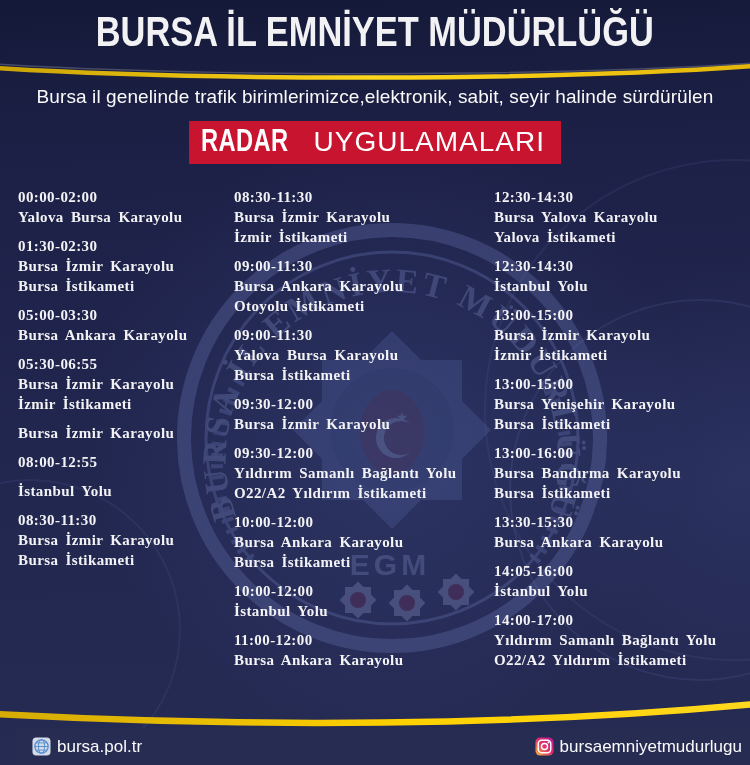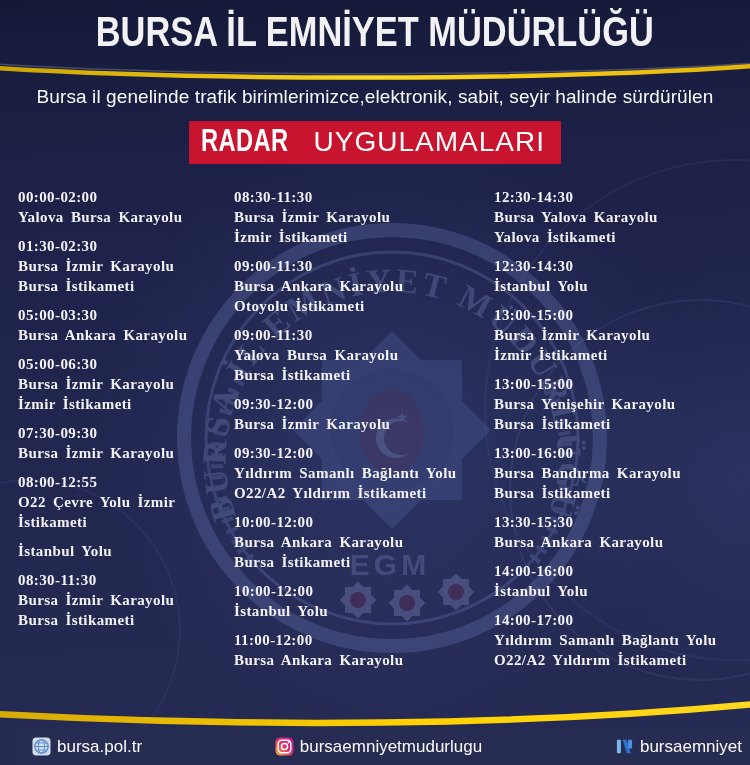--- a/index.html
+++ b/index.html
@@ -133,31 +133,29 @@
         <div class="entry">
           <div>01:30-02:30</div>
           <div>Bursa İzmir Karayolu</div>
           <div>Bursa İstikameti</div>
         </div>
         <div class="entry">
           <div>05:00-03:30</div>
           <div>Bursa Ankara Karayolu</div>
         </div>
         <div class="entry">
-          <div>05:00-06:30</div>
+          <div>05:30-06:55</div>
           <div>Bursa İzmir Karayolu</div>
           <div>İzmir İstikameti</div>
         </div>
         <div class="entry">
-          <div>07:30-09:30</div>
           <div>Bursa İzmir Karayolu</div>
         </div>
         <div class="entry">
           <div>08:00-12:55</div>
-          <div>O22 Çevre Yolu İzmir İstikameti</div>
         </div>
         <div class="entry">
           <div>İstanbul Yolu</div>
         </div>
         <div class="entry">
           <div>08:30-11:30</div>
           <div>Bursa İzmir Karayolu</div>
           <div>Bursa İstikameti</div>
         </div>
       </div>
@@ -223,21 +221,21 @@
         <div class="entry">
           <div>13:00-16:00</div>
           <div>Bursa Bandırma Karayolu</div>
           <div>Bursa İstikameti</div>
         </div>
         <div class="entry">
           <div>13:30-15:30</div>
           <div>Bursa Ankara Karayolu</div>
         </div>
         <div class="entry">
-          <div>14:00-16:00</div>
+          <div>14:05-16:00</div>
           <div>İstanbul Yolu</div>
         </div>
         <div class="entry">
           <div>14:00-17:00</div>
           <div>Yıldırım Samanlı Bağlantı Yolu</div>
           <div>O22/A2 Yıldırım İstikameti</div>
         </div>
       </div>
   </div>
 
@@ -273,23 +271,15 @@
               <stop offset="1" stop-color="#b5179e"></stop>
           </linearGradient>
         </defs>
         <rect x="0.5" y="0.5" width="19" height="19" rx="5" fill="url(#ig)"></rect>
         <rect x="3.4" y="3.4" width="13.2" height="13.2" rx="3.6" fill="none" stroke="#ffffff" stroke-width="1.5"></rect>
         <circle cx="10" cy="10" r="3.2" fill="none" stroke="#ffffff" stroke-width="1.5"></circle>
         <circle cx="14.2" cy="5.8" r="1.1" fill="#ffffff"></circle>
       </svg>
       <span>bursaemniyetmudurlugu</span>
     </div>
-    <div class="fitem">
-      <svg class="ficon" width="19" height="19" viewBox="0 0 20 20">
-        <rect x="2" y="3" width="4.2" height="14" rx="1" fill="#7db9ef"></rect>
-        <polygon points="8,3 12.2,3 16.6,17 12.4,17" fill="#2f6fd0"></polygon>
-        <rect x="13.8" y="3" width="4.2" height="9" rx="1" fill="#4a90e2"></rect>
-      </svg>
-      <span>bursaemniyet</span>
-    </div>
   </div>
 
 </div>
 
 </body></html>

